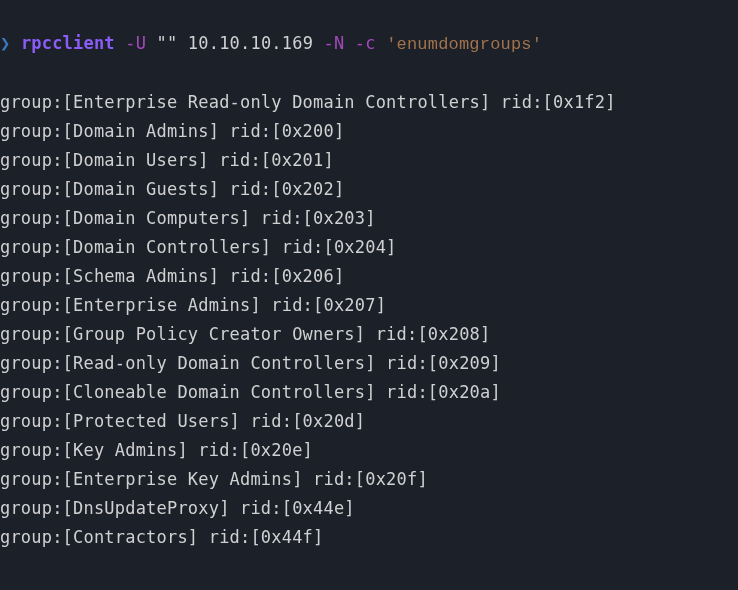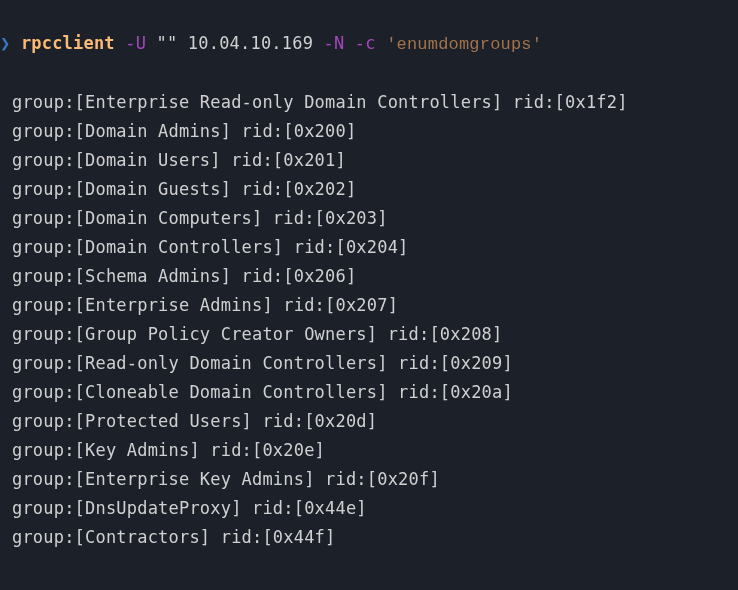--- a/index.html
+++ b/index.html
@@ -14,27 +14,27 @@
     width:738px;
     height:590px;
     overflow:hidden;
   }
   .term{
     white-space:pre;
     padding:0px 0 0 0;
     font-weight:500;
   }
   .prompt-sym{color:#3b78c2;font-weight:bold;}
-  .cmd{color:#fdba74;font-weight:bold;}
+  .cmd{color:#8b5cf6;font-weight:bold;}
   .opt{color:#a347ba;}
   .arg{color:#d0d0d0;}
   .quoted{color:#a2734c;font-family:Liberation Mono, monospace;}
-  .out{color:#d0d0d0;padding-left:12px;}
+  .out{color:#d0d0d0;}
 </style>
 </head>
 <body>
 <div class="term">
-<div><span class="prompt-sym">❯</span> <span class="cmd">rpcclient</span> <span class="opt">-U</span> <span class="arg">""</span> <span class="arg">10.04.10.169</span> <span class="opt">-N</span> <span class="opt">-c</span> <span class="quoted">'enumdomgroups'</span></div>
+<div><span class="prompt-sym">❯</span> <span class="cmd">rpcclient</span> <span class="opt">-U</span> <span class="arg">""</span> <span class="arg">10.10.10.169</span> <span class="opt">-N</span> <span class="opt">-c</span> <span class="quoted">'enumdomgroups'</span></div>
 <div id="groups"><div class="out">group:[Enterprise Read-only Domain Controllers] rid:[0x1f2]</div><div class="out">group:[Domain Admins] rid:[0x200]</div><div class="out">group:[Domain Users] rid:[0x201]</div><div class="out">group:[Domain Guests] rid:[0x202]</div><div class="out">group:[Domain Computers] rid:[0x203]</div><div class="out">group:[Domain Controllers] rid:[0x204]</div><div class="out">group:[Schema Admins] rid:[0x206]</div><div class="out">group:[Enterprise Admins] rid:[0x207]</div><div class="out">group:[Group Policy Creator Owners] rid:[0x208]</div><div class="out">group:[Read-only Domain Controllers] rid:[0x209]</div><div class="out">group:[Cloneable Domain Controllers] rid:[0x20a]</div><div class="out">group:[Protected Users] rid:[0x20d]</div><div class="out">group:[Key Admins] rid:[0x20e]</div><div class="out">group:[Enterprise Key Admins] rid:[0x20f]</div><div class="out">group:[DnsUpdateProxy] rid:[0x44e]</div><div class="out">group:[Contractors] rid:[0x44f]</div></div>
 <div>&nbsp;</div>
 
 
 </div>
 
 </body></html>

